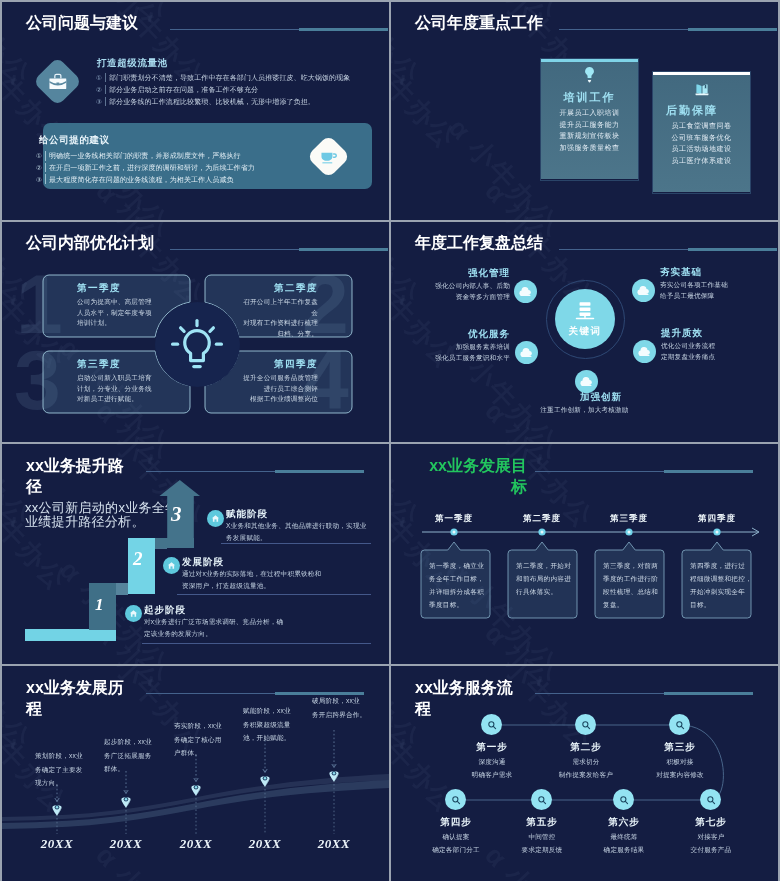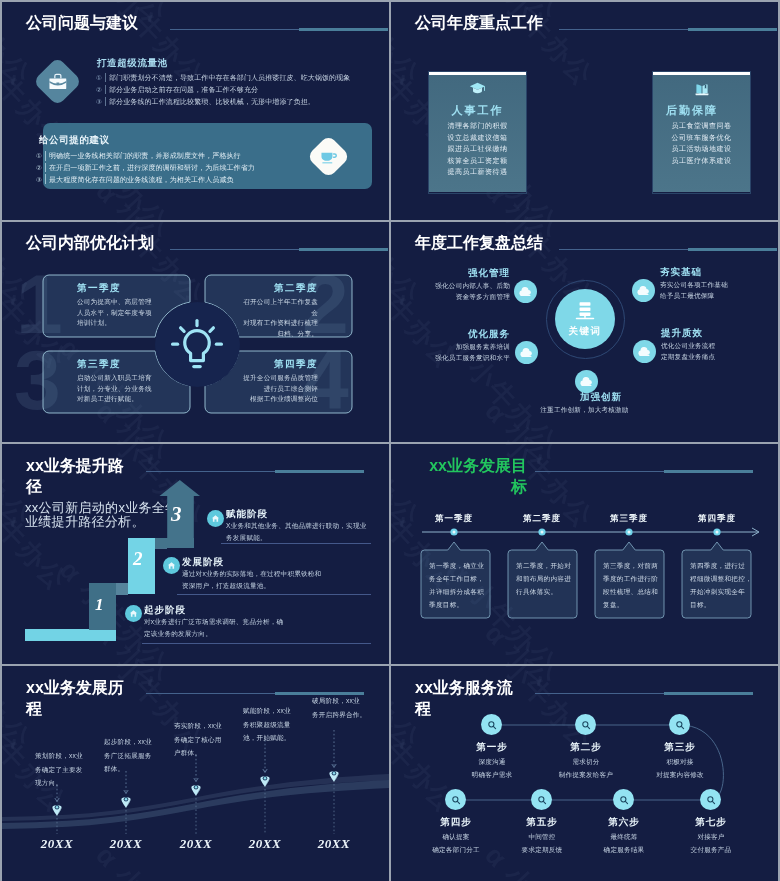--- a/index.html
+++ b/index.html
@@ -193,36 +193,35 @@
         <div class="wmrow" style="left:-40px;top:-20px;"><span class="wmgap">&nbsp;&nbsp;&nbsp;&nbsp;&nbsp;&nbsp;</span><span>α 小牛办公</span><span class="wmgap">&nbsp;&nbsp;&nbsp;&nbsp;&nbsp;&nbsp;</span><span>α 小牛办公</span></div>
         <div class="wmrow" style="left:35px;top:85px;"><span>α 小牛办公</span><span class="wmgap">&nbsp;&nbsp;&nbsp;&nbsp;&nbsp;&nbsp;</span><span>α 小牛办公</span></div>
         <div class="wmrow" style="left:-40px;top:190px;"></div>
       </div>
       <div class="sc">
         <div class="hd">
           <div class="t">公司年度重点工作</div>
           <div class="ln" style="left:168px;top:16px;width:129px;"></div>
           <div class="ln2" style="left:297px;top:15px;width:89px;"></div>
         </div>
-        <div class="s2-card" style="left:37px;top:69px;width:99px;height:123px;">
+        <div class="s2-card" style="left:149px;top:56px;width:99px;height:123px;">
           <div class="s2-frame" style="left:0;top:0;width:99px;height:123px;"></div>
-          <div class="s2-bar" style="left:1px;top:1px;width:97px;background:#ffffff;"></div>
+          <div class="s2-bar" style="left:1px;top:1px;width:97px;background:#7fd4e8;"></div>
           <div class="s2-body" style="left:1px;top:4px;width:97px;height:117px;"></div>
-          <div class="s2-ic" style="left:1px;top:11px;width:97px;"><svg width="17" height="14" viewBox="0 0 24 20">
-              <path fill="#9fe8f5" d="M12 1.2 23 6.2 12 11.2 1 6.2Z"></path>
-              <path fill="#bff0fa" d="M5.6 8.2v4.6c0 1.8 2.9 3.2 6.4 3.2s6.4-1.4 6.4-3.2V8.2L12 11.2Z"></path>
-              <rect x="21.3" y="6.2" width="1.3" height="6.4" fill="#9fe8f5"></rect>
+          <div class="s2-ic" style="left:1px;top:8px;width:97px;"><svg width="11" height="19" viewBox="0 0 16 27">
+              <path fill="#9fe8f5" d="M8 1.0A6.3 6.3 0 0 0 4.1 12.3 3 3 0 0 1 5.2 14.8v2.4h5.6v-2.4a3 3 0 0 1 1.1-2.5A6.3 6.3 0 0 0 8 1.0Z"></path>
+              <rect x="5.2" y="17.9" width="5.6" height="1.5" fill="#50808f" opacity=".85"></rect>
+              <path fill="#eefafd" d="M5.5 20.1h5l-1.1 2.6a1.5 1.5 0 0 1-2.8 0Z"></path>
             </svg></div>
-          <div class="s2-ti" style="left:1px;top:32px;width:97px;">人事工作</div>
+          <div class="s2-ti" style="left:1px;top:32px;width:97px;">培训工作</div>
           <div class="s2-li" style="left:1px;top:49px;width:97px;">
-            <div>清理各部门的积假</div>
-            <div>设立总裁建议信箱</div>
-            <div>跟进员工社保缴纳</div>
-            <div>核算全员工资定额</div>
-            <div>提高员工薪资待遇</div>
+            <div>开展员工入职培训</div>
+            <div>提升员工服务能力</div>
+            <div>重新规划宣传板块</div>
+            <div>加强服务质量检查</div>
           </div>
         </div>
         <div class="s2-card" style="left:261px;top:69px;width:99px;height:123px;">
           <div class="s2-frame" style="left:0;top:0;width:99px;height:123px;"></div>
           <div class="s2-bar" style="left:1px;top:1px;width:97px;background:#ffffff;"></div>
           <div class="s2-body" style="left:1px;top:4px;width:97px;height:117px;"></div>
           <div class="s2-ic" style="left:1px;top:12px;width:97px;"><svg width="16" height="14" viewBox="0 0 24 21">
               <path fill="#7fd6ea" d="M11.3 4.6C9.2 3 6.6 2.2 3.6 2.2v13.1c3 0 5.6.8 7.7 2.4Z"></path>
               <path fill="#a9e8f6" d="M12.7 4.6c2.1-1.6 4.7-2.4 7.7-2.4v13.1c-3 0-5.6.8-7.7 2.4Z"></path>
               <path fill="#2e5a70" d="M16.2 2.9h2.2v5.8l-1.1-1.3-1.1 1.3Z"></path>

